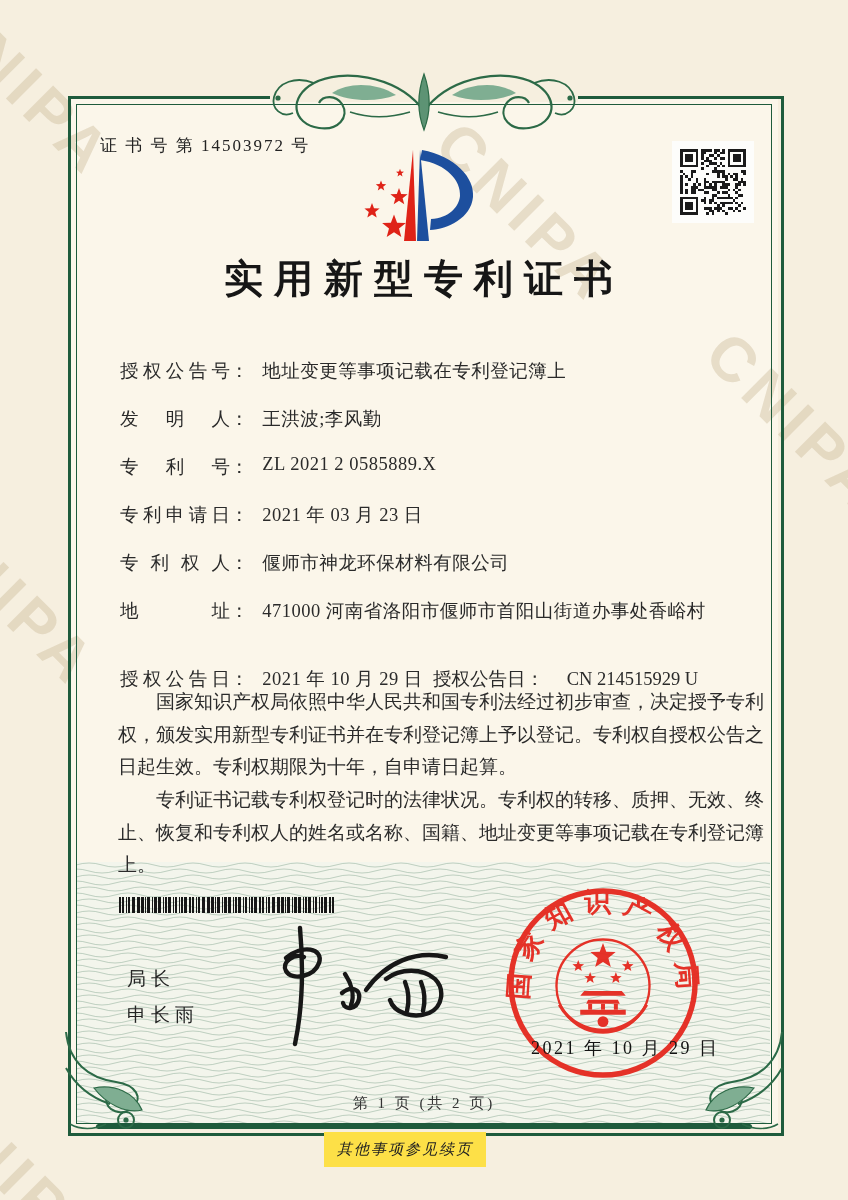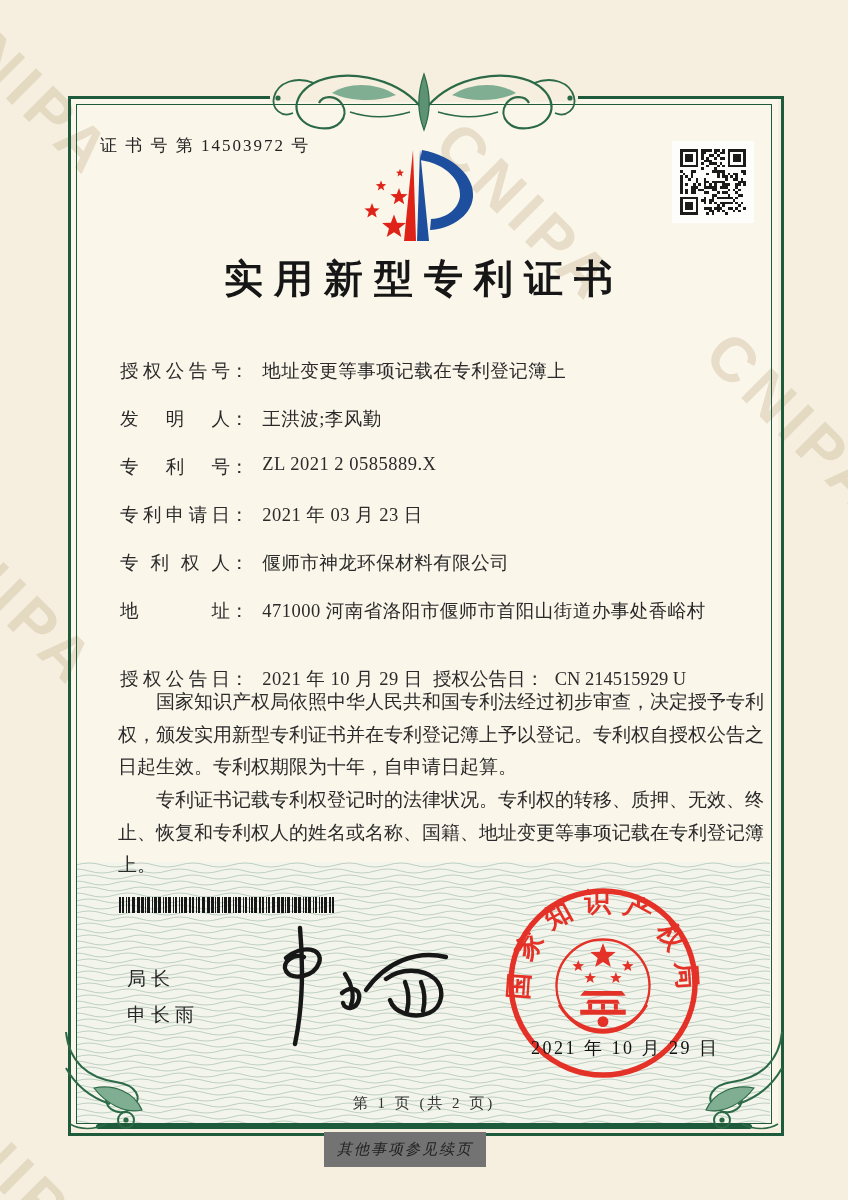--- a/index.html
+++ b/index.html
@@ -27,21 +27,21 @@
   .body-text p{margin:0;text-indent:2em;}
   .band{position:absolute;left:76px;top:862px;width:694px;height:262px;background:#f3f5ec;z-index:1;overflow:hidden;}
   .barcode{position:absolute;left:119px;top:897px;width:220px;height:16px;z-index:2;font-size:0;}
   .barcode i{display:inline-block;height:16px;background:#171717;vertical-align:top;}
   .sign-label{position:absolute;left:127px;z-index:2;font-family:"Liberation Sans","DejaVu Sans",sans-serif;
               font-size:19px;letter-spacing:5px;color:#242424;}
   .signature{position:absolute;left:248px;top:922px;width:215px;height:130px;z-index:2;}
   .seal{position:absolute;left:504px;top:884px;width:198px;height:198px;z-index:3;opacity:0.95;}
   .seal-date{position:absolute;left:531px;top:1036px;z-index:5;font-size:18px;letter-spacing:2.5px;color:#131313;white-space:nowrap;}
   .page-num{position:absolute;left:0;top:1094px;width:848px;text-align:center;z-index:2;font-size:15px;letter-spacing:3px;color:#333;}
-  .note-box{position:absolute;left:324px;top:1132px;width:162px;height:35px;line-height:35px;background:#737373;
+  .note-box{position:absolute;left:324px;top:1132px;width:162px;height:35px;line-height:35px;background:#fde047;
             text-align:center;z-index:6;font-size:15px;font-style:italic;letter-spacing:2px;color:#222;}
   .ornament-top{position:absolute;left:214px;top:54px;width:420px;height:92px;z-index:5;}
   .corner{position:absolute;width:96px;height:106px;z-index:5;}
   .corner.bl{left:58px;top:1028px;transform:scaleX(-1);}
   .corner.br{left:694px;top:1028px;}
 </style>
 </head>
 <body>
 
 <div class="page">
@@ -461,21 +461,21 @@
   </div>
   <div class="f-row" style="top:598px;">
     <span class="f-label">地址</span><span class="f-colon">：</span>
     <span class="f-value">471000 河南省洛阳市偃师市首阳山街道办事处香峪村</span>
   </div>
   <div class="f-row" style="top:666px;">
     <span class="f-label">授权公告日</span><span class="f-colon">：</span>
     <span class="f-value">2021 年 10 月 29 日</span>
     <span class="f-col2">
       <span>授权公告日</span><span>：</span>
-      <span style="margin-left:6px;">CN 214515929 U</span>
+      <span style="margin-left:18px;">CN 214515929 U</span>
     </span>
   </div>
 
   <div class="body-text">
     <p>国家知识产权局依照中华人民共和国专利法经过初步审查，决定授予专利权，颁发实用新型专利证书并在专利登记簿上予以登记。专利权自授权公告之日起生效。专利权期限为十年，自申请日起算。</p>
     <p>专利证书记载专利权登记时的法律状况。专利权的转移、质押、无效、终止、恢复和专利权人的姓名或名称、国籍、地址变更等事项记载在专利登记簿上。</p>
   </div>
 
   <div class="barcode" id="barcode"><i style="width: 2px; margin-right: 1px;"></i><i style="width: 2px; margin-right: 2px;"></i><i style="width: 1px; margin-right: 1px;"></i><i style="width: 2px; margin-right: 2px;"></i><i style="width: 3px; margin-right: 2px;"></i><i style="width: 3px; margin-right: 1px;"></i><i style="width: 3px; margin-right: 1px;"></i><i style="width: 1px; margin-right: 1px;"></i><i style="width: 3px; margin-right: 2px;"></i><i style="width: 1px; margin-right: 1px;"></i><i style="width: 3px; margin-right: 1px;"></i><i style="width: 3px; margin-right: 2px;"></i><i style="width: 1px; margin-right: 1px;"></i><i style="width: 2px; margin-right: 1px;"></i><i style="width: 3px; margin-right: 2px;"></i><i style="width: 1px; margin-right: 1px;"></i><i style="width: 2px; margin-right: 2px;"></i><i style="width: 1px; margin-right: 1px;"></i><i style="width: 2px; margin-right: 1px;"></i><i style="width: 3px; margin-right: 2px;"></i><i style="width: 2px; margin-right: 1px;"></i><i style="width: 2px; margin-right: 2px;"></i><i style="width: 1px; margin-right: 1px;"></i><i style="width: 2px; margin-right: 2px;"></i><i style="width: 3px; margin-right: 2px;"></i><i style="width: 3px; margin-right: 1px;"></i><i style="width: 3px; margin-right: 1px;"></i><i style="width: 1px; margin-right: 1px;"></i><i style="width: 3px; margin-right: 2px;"></i><i style="width: 1px; margin-right: 1px;"></i><i style="width: 3px; margin-right: 1px;"></i><i style="width: 3px; margin-right: 2px;"></i><i style="width: 1px; margin-right: 1px;"></i><i style="width: 2px; margin-right: 1px;"></i><i style="width: 3px; margin-right: 2px;"></i><i style="width: 1px; margin-right: 1px;"></i><i style="width: 2px; margin-right: 2px;"></i><i style="width: 1px; margin-right: 1px;"></i><i style="width: 2px; margin-right: 1px;"></i><i style="width: 3px; margin-right: 2px;"></i><i style="width: 2px; margin-right: 1px;"></i><i style="width: 2px; margin-right: 2px;"></i><i style="width: 1px; margin-right: 1px;"></i><i style="width: 2px; margin-right: 2px;"></i><i style="width: 3px; margin-right: 2px;"></i><i style="width: 3px; margin-right: 1px;"></i><i style="width: 3px; margin-right: 1px;"></i><i style="width: 1px; margin-right: 1px;"></i><i style="width: 3px; margin-right: 2px;"></i><i style="width: 1px; margin-right: 1px;"></i><i style="width: 3px; margin-right: 1px;"></i><i style="width: 3px; margin-right: 2px;"></i><i style="width: 1px; margin-right: 1px;"></i><i style="width: 2px; margin-right: 1px;"></i><i style="width: 3px; margin-right: 2px;"></i><i style="width: 1px; margin-right: 1px;"></i><i style="width: 2px; margin-right: 2px;"></i><i style="width: 1px; margin-right: 1px;"></i><i style="width: 2px; margin-right: 1px;"></i><i style="width: 3px; margin-right: 2px;"></i><i style="width: 2px; margin-right: 1px;"></i><i style="width: 2px; margin-right: 2px;"></i></div>
 

